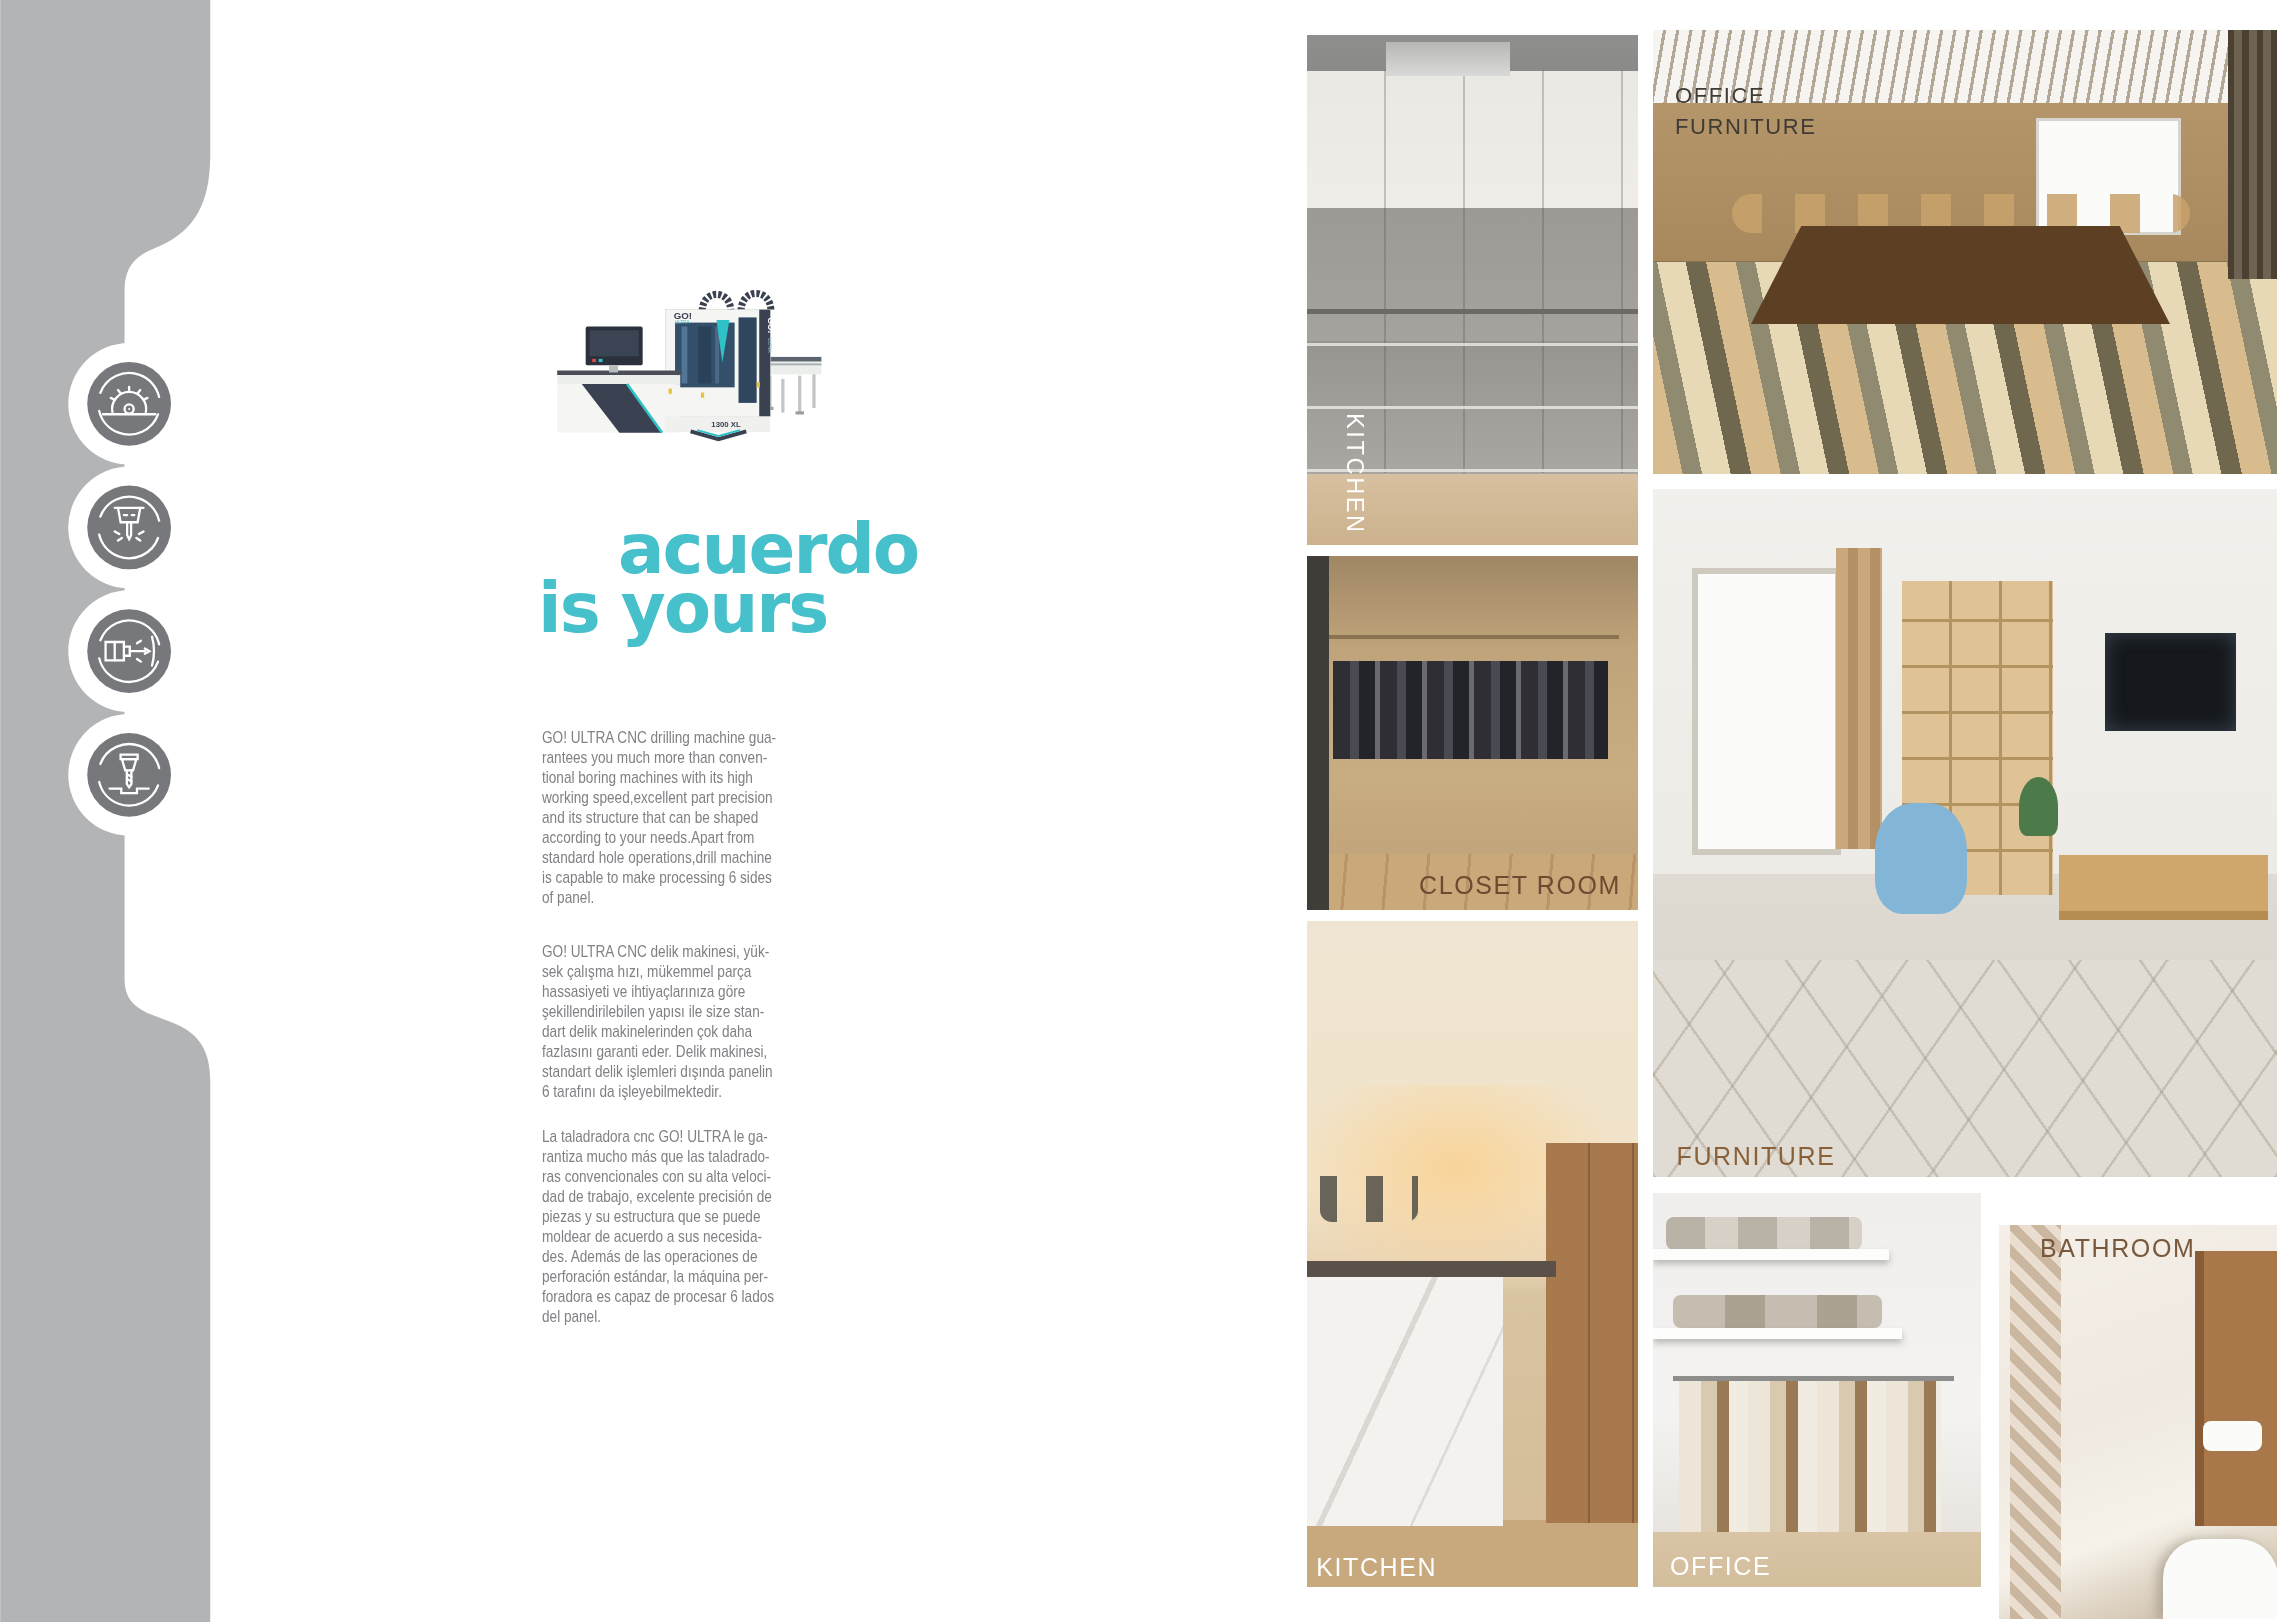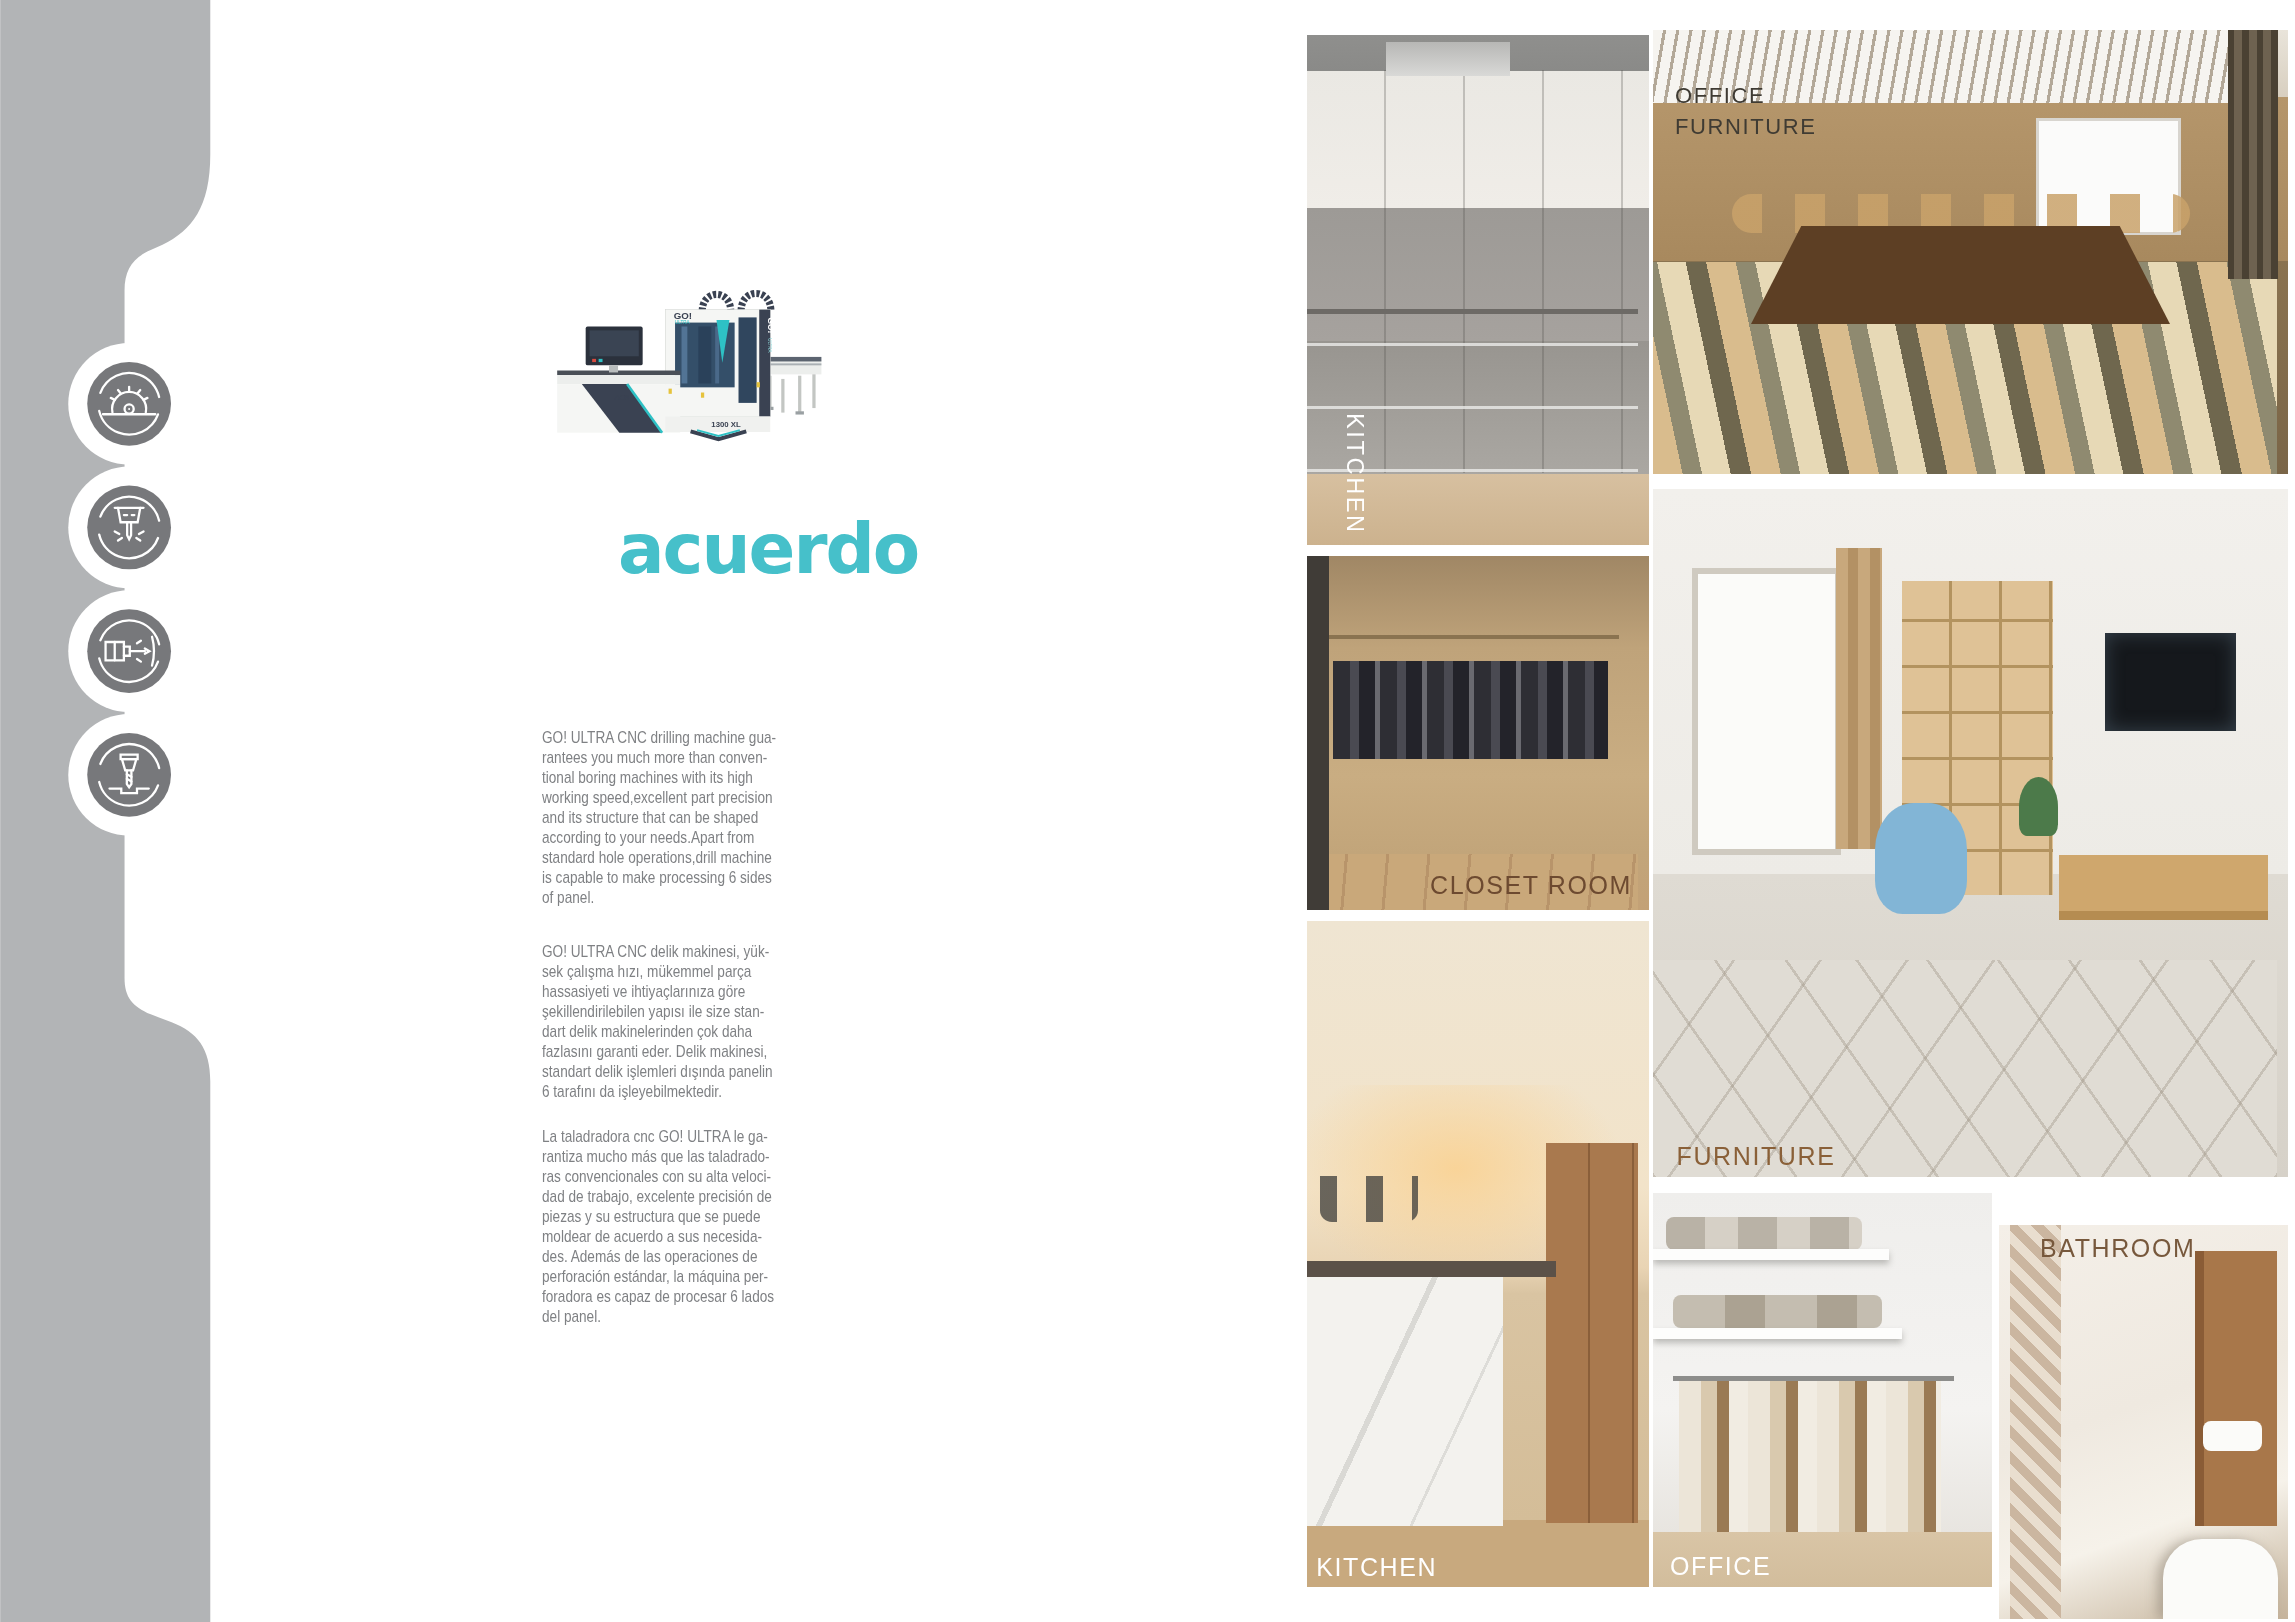--- a/index.html
+++ b/index.html
@@ -15,21 +15,21 @@
 
   .title{position:absolute;left:538px;top:520px;width:308px;
          font-family:"DejaVu Sans",sans-serif;font-weight:bold;color:#46c0ca;
          font-size:69px;line-height:59px;letter-spacing:-2px;}
   .title .t2{margin-left:80px;}
   .para{position:absolute;left:542px;width:366px;transform:scaleX(.8);transform-origin:0 0;
         white-space:pre-line;color:#7f8184;font-size:17px;line-height:20px;text-align:left;}
   #para-en{top:728px;} #para-tr{top:942px;} #para-es{top:1127px;}
 
   
-  .photo{position:absolute;overflow:hidden;background:#ddd;padding-left:11px;}
+  .photo{position:absolute;overflow:hidden;background:#ddd;}
   .plabel{position:absolute;font-size:25px;letter-spacing:1.6px;white-space:pre-line;}
   .feat{position:absolute;}
 
   
   #photo-a1{left:1307px;top:35px;width:331px;height:510px;
     background:linear-gradient(180deg,#8f8f8d 0%,#8a8a88 7%,#eae8e3 7%,#f0ede8 34%,
       #9d9a96 34%,#a6a29e 60%,#989590 60%,#aaa7a2 86%,#d7c0a0 86%,#ccb28e 100%);}
   #photo-a1 .hood{left:79px;top:6.5px;width:124px;height:34px;
     background:linear-gradient(180deg,#b7b7b5,#d9d9d7);}
   #photo-a1 .doors{left:0;top:35px;width:331px;height:403px;
@@ -246,20 +246,21 @@
     <path d="M214,236 L257,248 L300,236" stroke="#3a4252" stroke-width="6" fill="none"></path>
     <path d="M224,234 L257,243 L290,234" stroke="#2ec1c5" stroke-width="3" fill="none"></path>
     <rect x="180" y="170" width="5" height="8" fill="#e6c33c"></rect>
     <rect x="230" y="176" width="5" height="8" fill="#e6c33c"></rect>
     <rect x="316" y="160" width="5" height="8" fill="#e6c33c"></rect>
   </svg>
 </div>
 
 <div class="title">
   <div class="t2">acuerdo</div>
+  <div class="t3">is yours</div>
 </div>
 
 <div id="para-en" class="para">GO! ULTRA CNC drilling machine gua-
 rantees you much more than conven-
 tional boring machines with its high
 working speed,excellent part precision
 and its structure that can be shaped
 according to your needs.Apart from
 standard hole operations,drill machine
 is capable to make processing 6 sides

